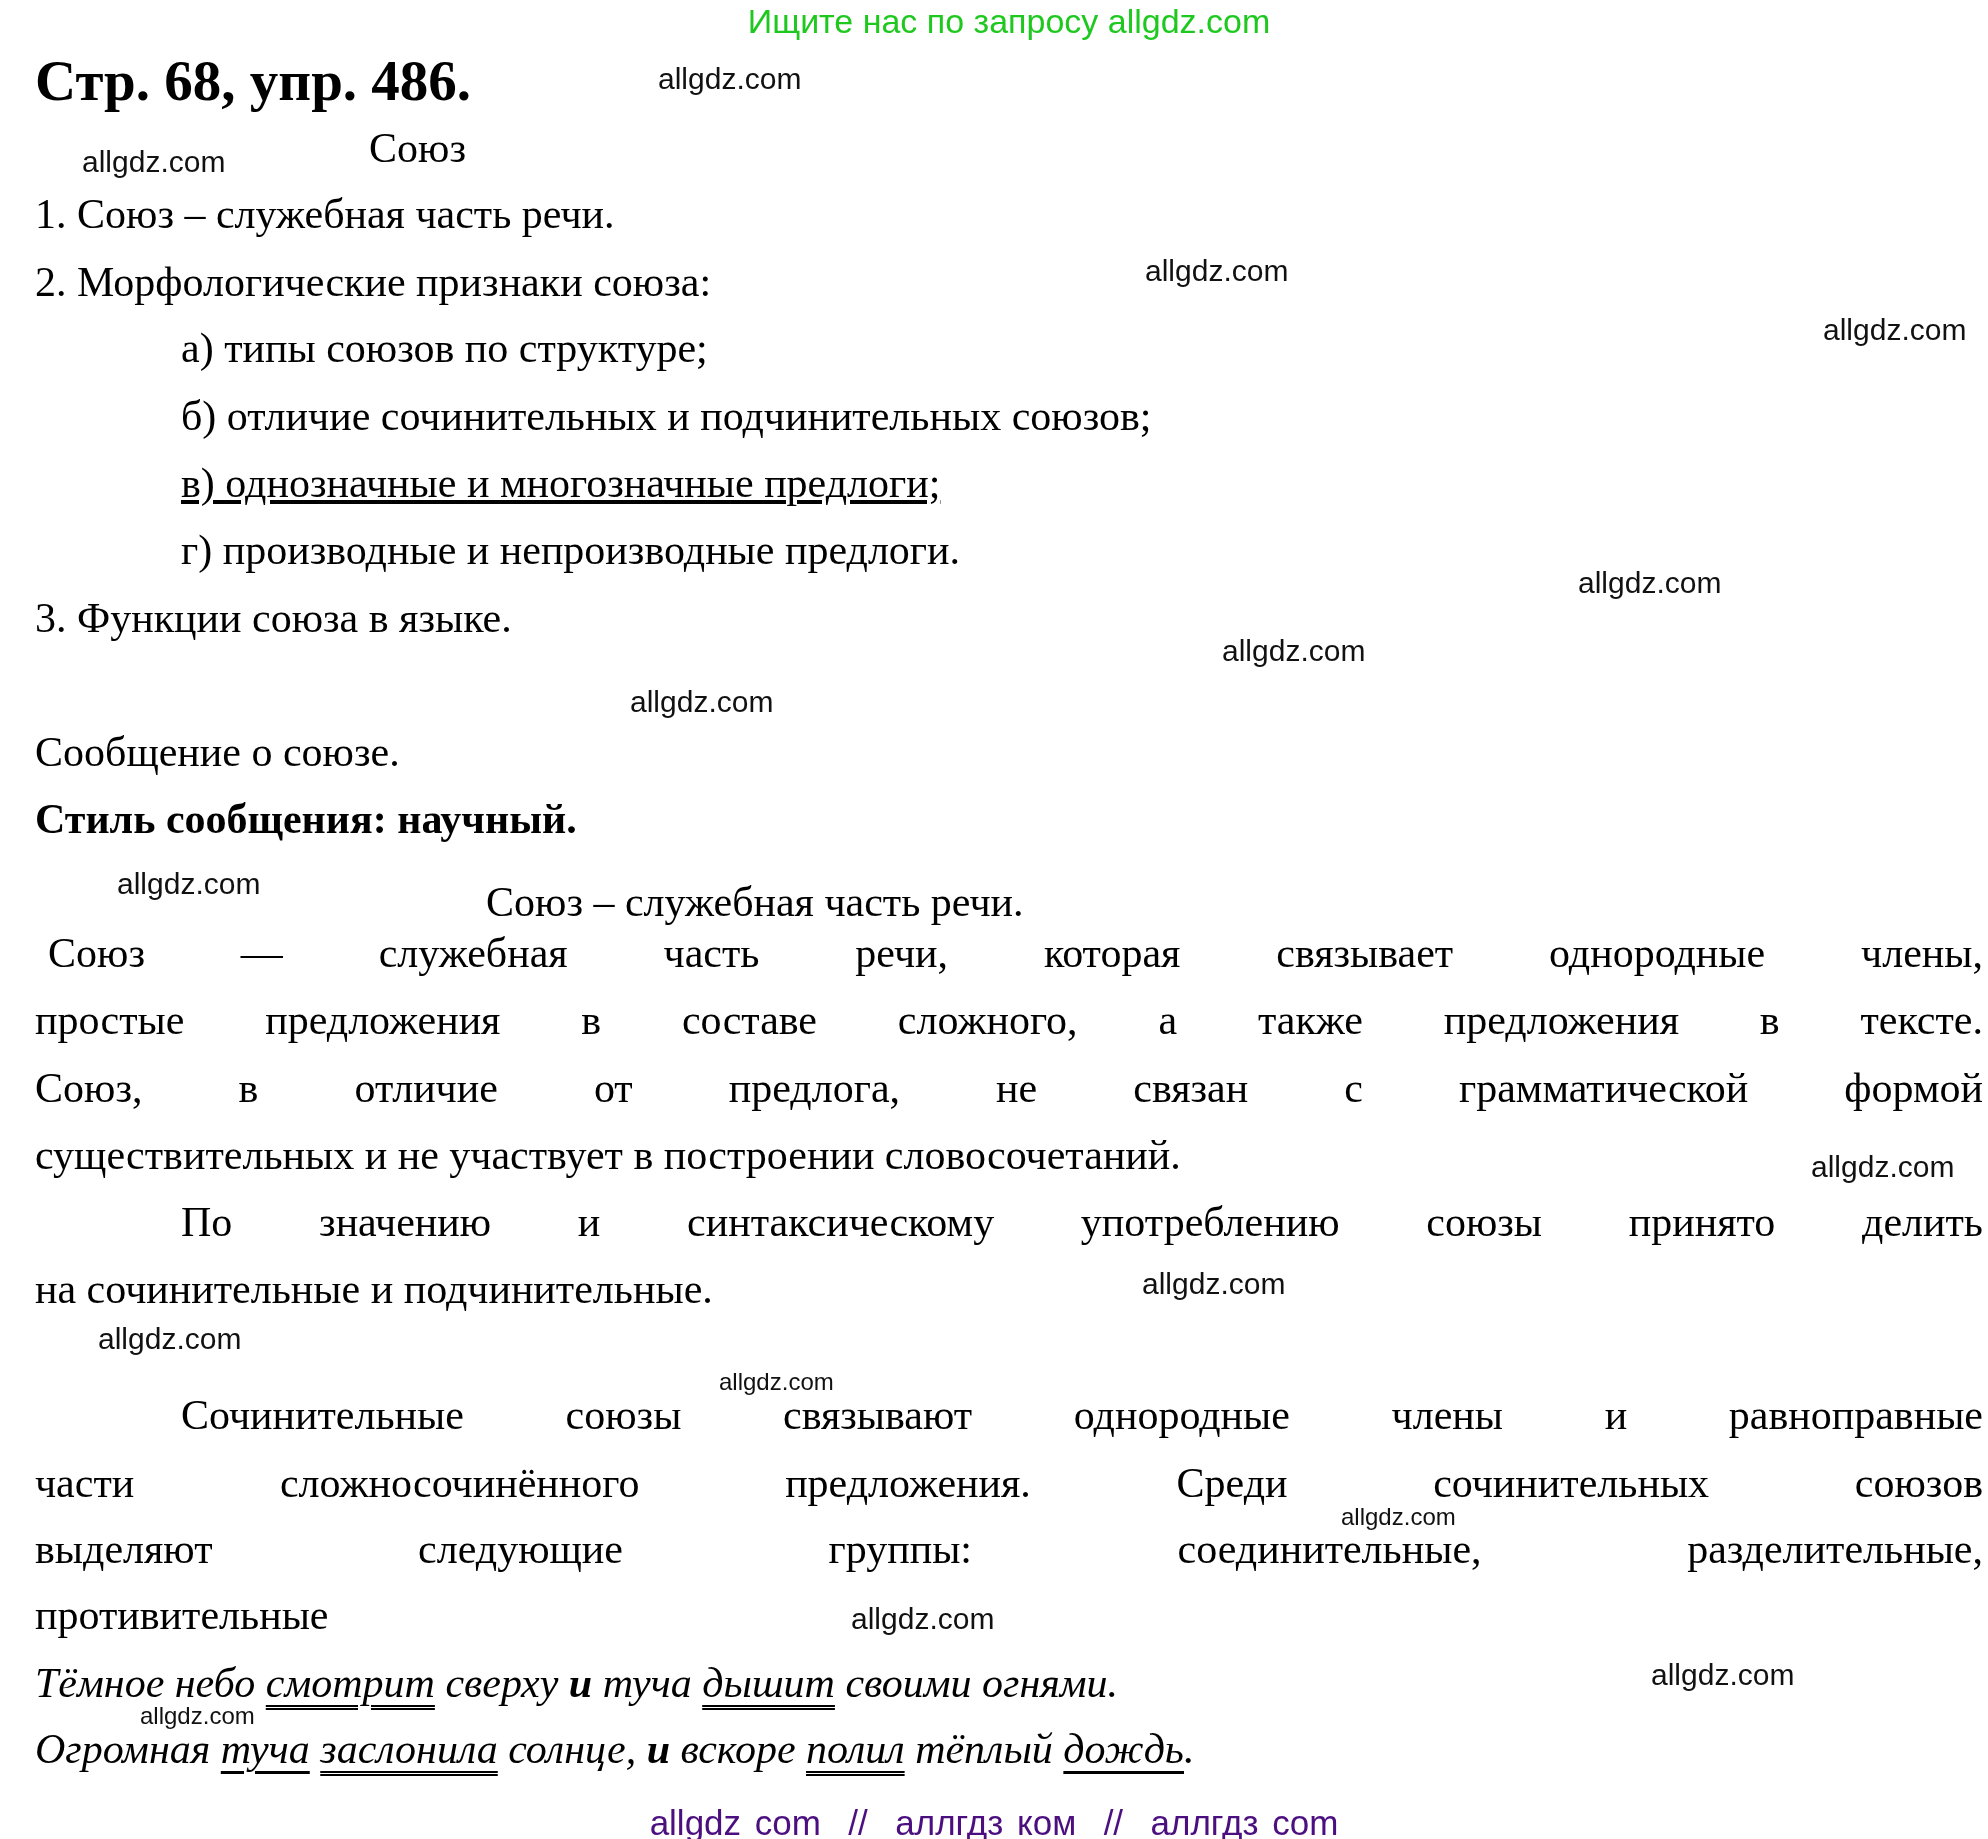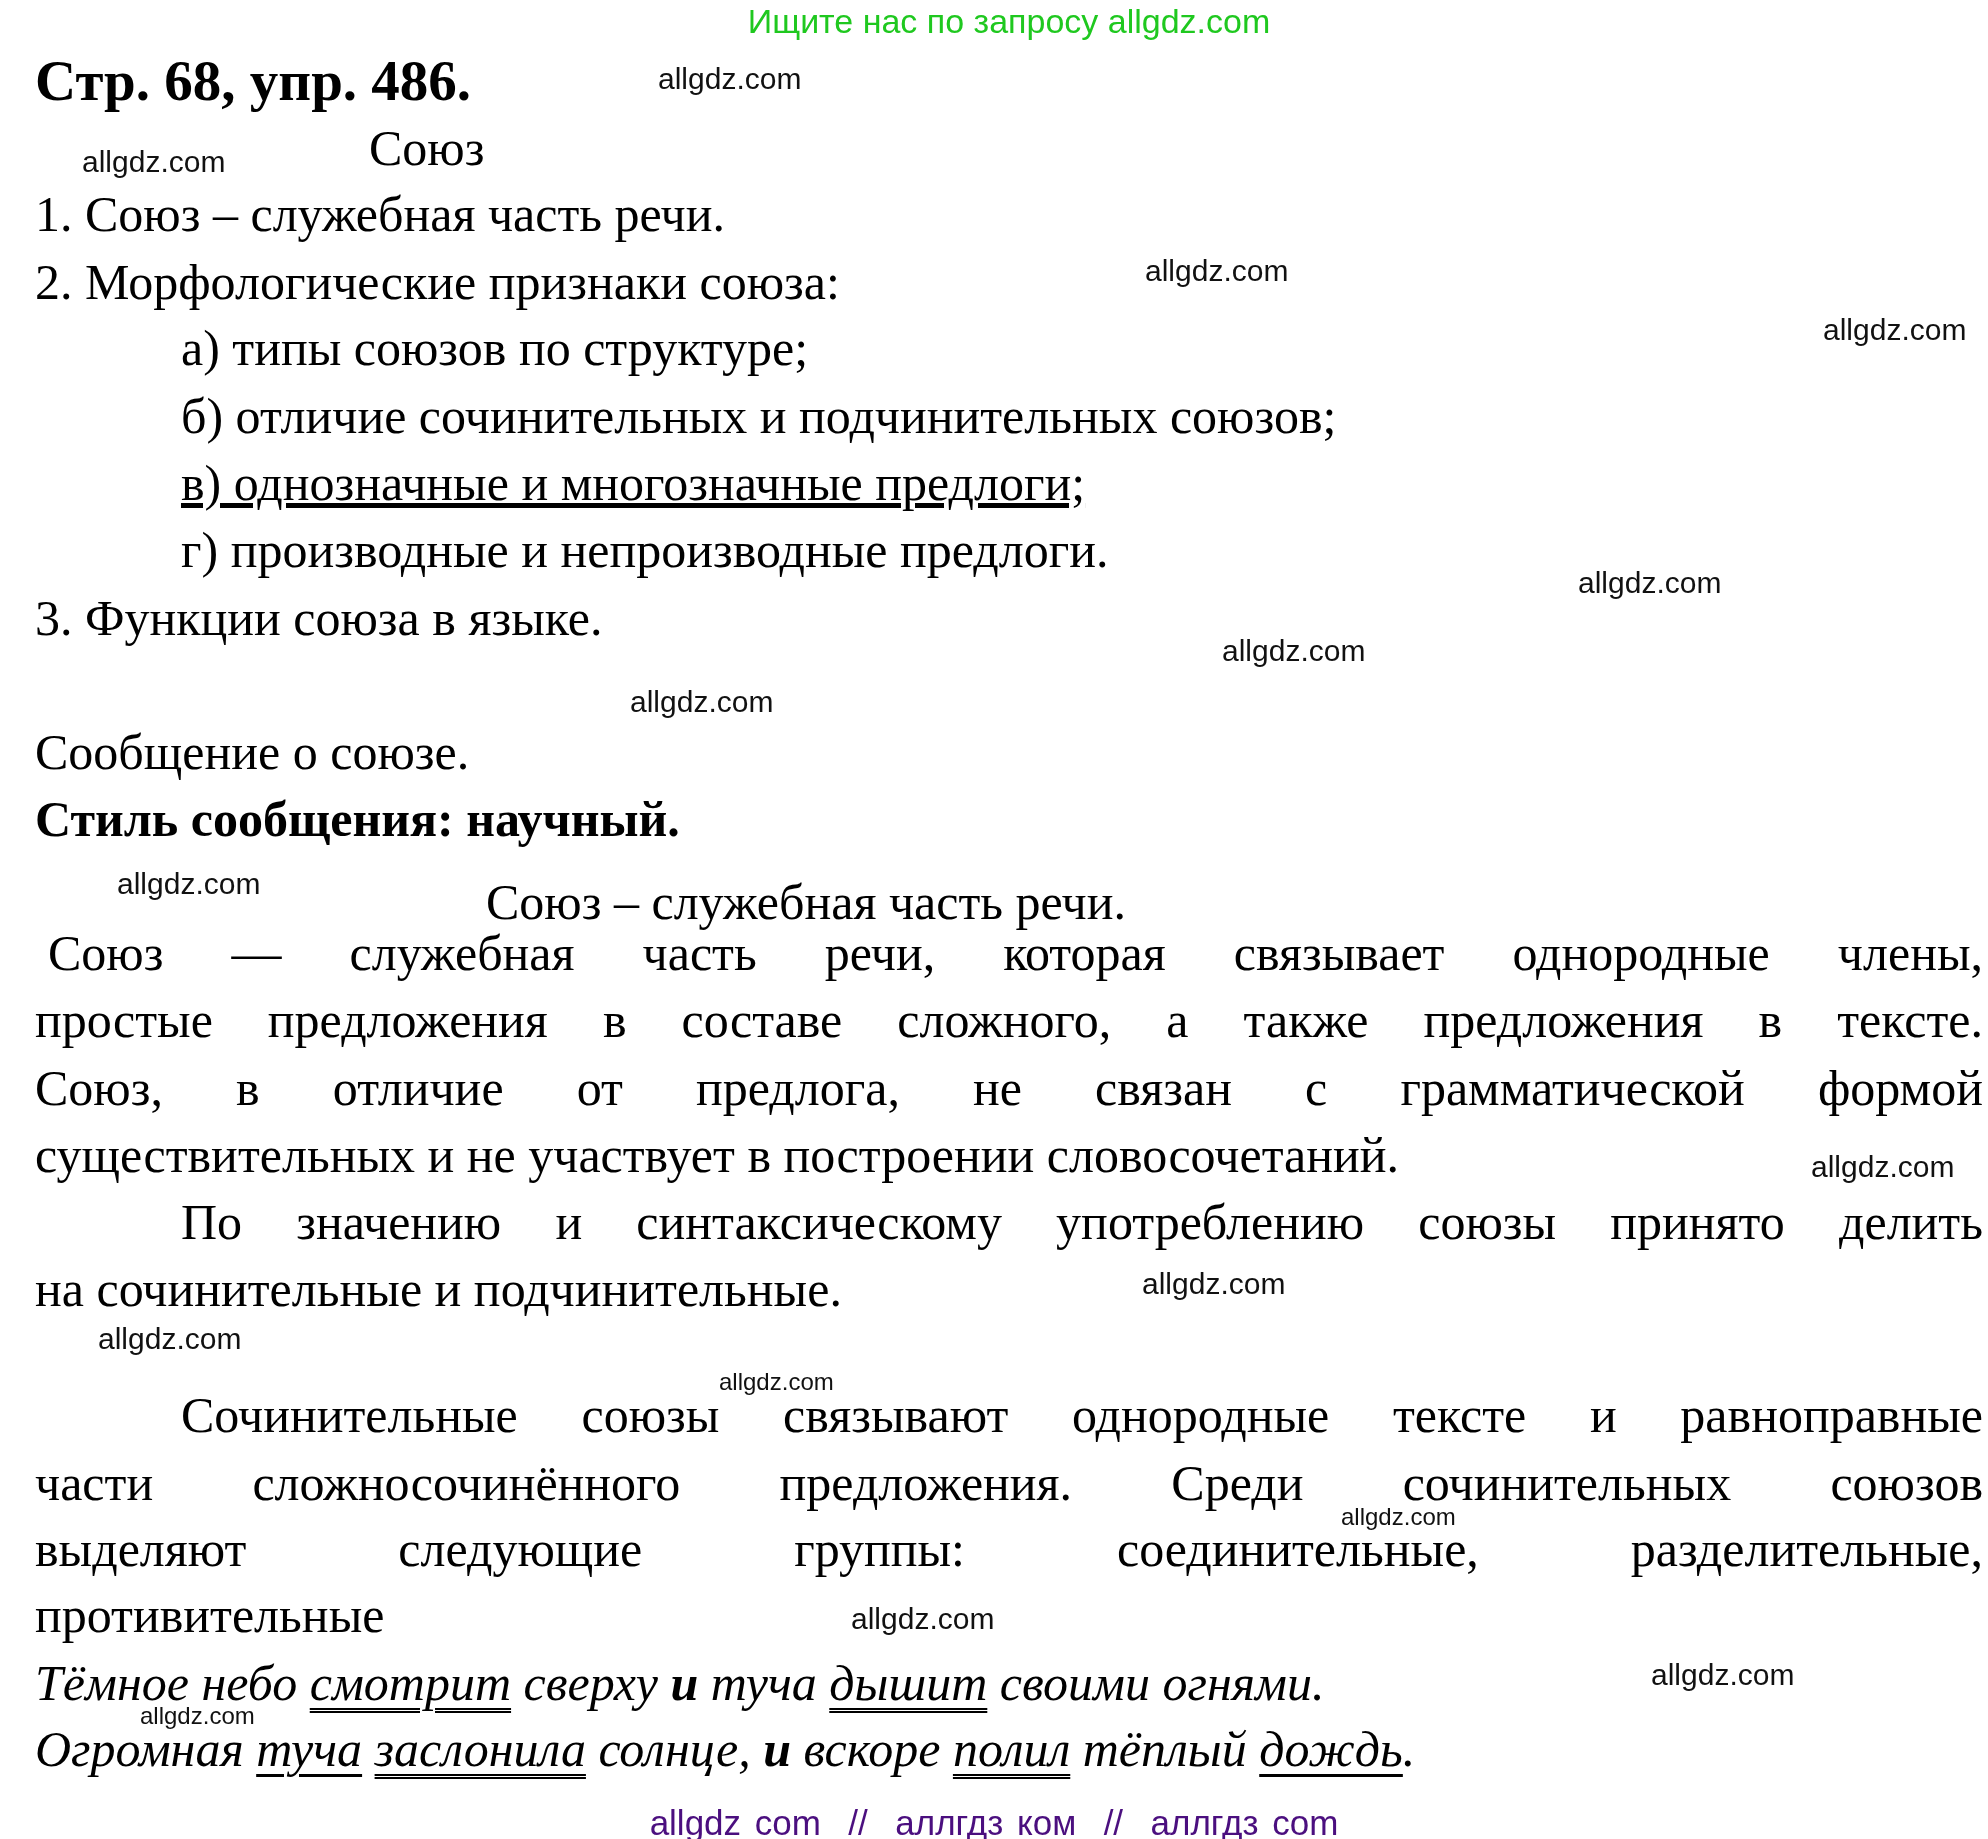--- a/index.html
+++ b/index.html
@@ -1,18 +1,18 @@
 <!DOCTYPE html>
 <html><head>
 <meta charset="utf-8">
 <style>
   html, body { margin:0; padding:0; background:#ffffff; }
   body { width:1988px; height:1840px; position:relative; overflow:hidden;
          font-family:"Liberation Serif", serif; color:#000; }
-  .line { position:absolute; left:35px; font-size:50px; line-height:60px; white-space:nowrap;
+  .line { position:absolute; left:35px; font-size:42px; line-height:60px; white-space:nowrap;
           transform:translateY(-50%); }
   .indent { left:181px; }
   .just { left:35px; width:1948px; white-space:normal; text-align:justify; text-align-last:justify; }
   .wm { position:absolute; font-family:"Liberation Sans", sans-serif; font-size:30px; color:#111;
         transform:translateY(-50%); white-space:nowrap; }
   .wm.sm { font-size:24px; }
   .hdr { position:absolute; top:0; left:0; width:1988px; text-align:center; font-family:"Liberation Sans", sans-serif;
          font-size:34px; line-height:42px; }
   .footer { position:absolute; left:0; width:1988px; text-align:center; font-family:"Liberation Sans", sans-serif;
             font-size:35px; top:1803px; word-spacing:4px; }
@@ -58,21 +58,21 @@
 <div class="line" style="top:752px;">Сообщение о союзе.</div>
 <div class="line" style="top:819px;font-weight:bold;">Стиль сообщения: научный.</div>
 <div class="line" style="left:486px;top:886px;margin-top:16px;">Союз – служебная часть речи.</div>
 
 <div class="line just" style="left:48px;width:1935px;top:953px;">Союз — служебная часть речи, которая связывает однородные члены,</div>
 <div class="line just" style="top:1020px;">простые предложения в составе сложного, а также предложения в тексте.</div>
 <div class="line just" style="top:1088px;">Союз, в отличие от предлога, не связан с грамматической формой</div>
 <div class="line" style="top:1155px;">существительных и не участвует в построении словосочетаний.</div>
 <div class="line just" style="left:181px;width:1802px;top:1222px;">По значению и синтаксическому употреблению союзы принято делить</div>
 <div class="line" style="top:1289px;">на сочинительные и подчинительные.</div>
-<div class="line just" style="left:181px;width:1802px;top:1415px;">Сочинительные союзы связывают однородные тексте и равноправные</div>
+<div class="line just" style="left:181px;width:1802px;top:1415px;">Сочинительные союзы связывают однородные члены и равноправные</div>
 <div class="line just" style="top:1483px;">части сложносочинённого предложения. Среди сочинительных союзов</div>
 <div class="line just" style="top:1549px;">выделяют следующие группы: соединительные, разделительные,</div>
 <div class="line" style="top:1615px;">противительные</div>
 
 <div class="line ital" style="top:1683px;">
   <span>Тёмное небо </span><span class="u2">смотрит</span><span> сверху </span><span class="bi">и</span><span> туча </span><span class="u2">дышит</span><span> своими огнями.</span>
 </div>
 <div class="line ital" style="top:1749px;">
   <span>Огромная </span><span class="u1">туча</span><span> </span><span class="u2">заслонила</span><span> солнце, </span><span class="bi">и</span><span> вскоре </span><span class="u2">полил</span><span> тёплый </span><span class="u1">дождь</span><span>.</span>
 </div>

